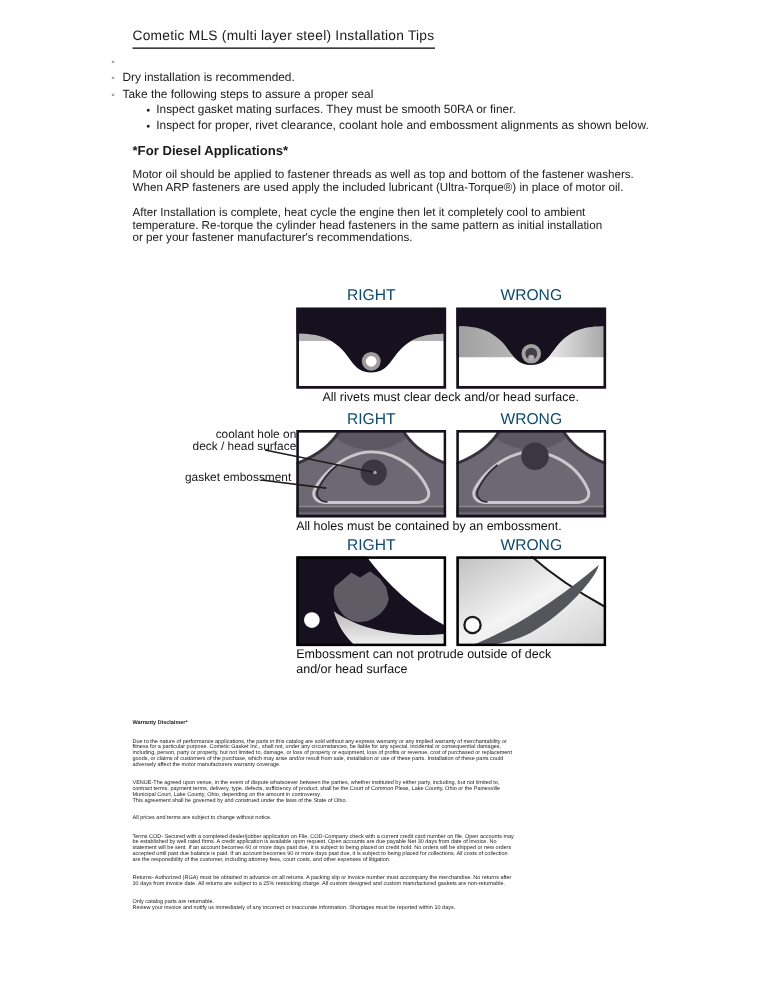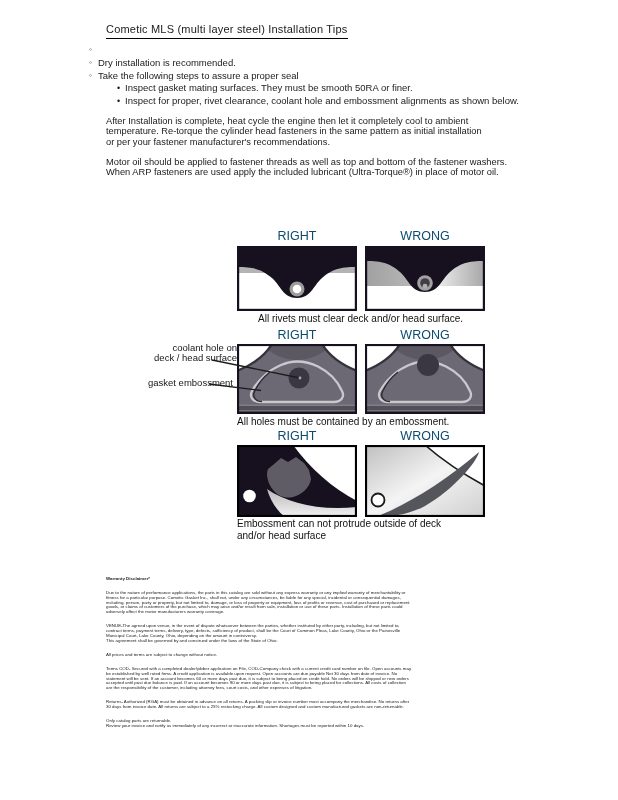--- a/index.html
+++ b/index.html
@@ -58,25 +58,26 @@
       <span class="sb-dot">•</span>
       <span>Inspect gasket mating surfaces.  They must be smooth 50RA or finer.</span>
     </div>
     <div class="b-row sub">
       <span class="sb-dot">•</span>
       <span>Inspect for proper, rivet clearance, coolant hole and embossment alignments as shown below.</span>
     </div>
   </div>
 
   <div class="abs diesel" style="left:106px;top:116px;">
+    <h2>*For Diesel Applications*</h2>
+    <p>Motor oil should be applied to fastener threads as well as top and bottom of the fastener washers.
+When ARP fasteners are used apply the included lubricant (Ultra-Torque®) in place of motor oil.</p>
     <p>After Installation is complete, heat cycle the engine then let it completely cool to ambient
 temperature. Re-torque the cylinder head fasteners in the same pattern as initial installation
 or per your fastener manufacturer's recommendations.</p>
-    <p>Motor oil should be applied to fastener threads as well as top and bottom of the fastener washers.
-When ARP fasteners are used apply the included lubricant (Ultra-Torque®) in place of motor oil.</p>
   </div>
 
   <div class="abs dg-label" style="left:237px;top:229px;">RIGHT</div>
   <div class="abs dg-label" style="left:365px;top:229px;">WRONG</div>
 
   <svg class="abs panel" style="left:237px;top:246px;" width="120" height="65" viewBox="0 0 120 65">
     <rect width="120" height="65" fill="#ffffff"></rect>
     <rect y="21" width="120" height="6" fill="#b4b4b4"></rect>
     <rect y="27" width="120" height="38" fill="#ffffff"></rect>
     <path d="M0,0 H120 V21 C102,21 95,23.5 85,32 C76,40 74,52 60,52 C46,52 44,40 35,32 C25,23.5 18,21 0,21 Z" fill="#17101e"></path>

